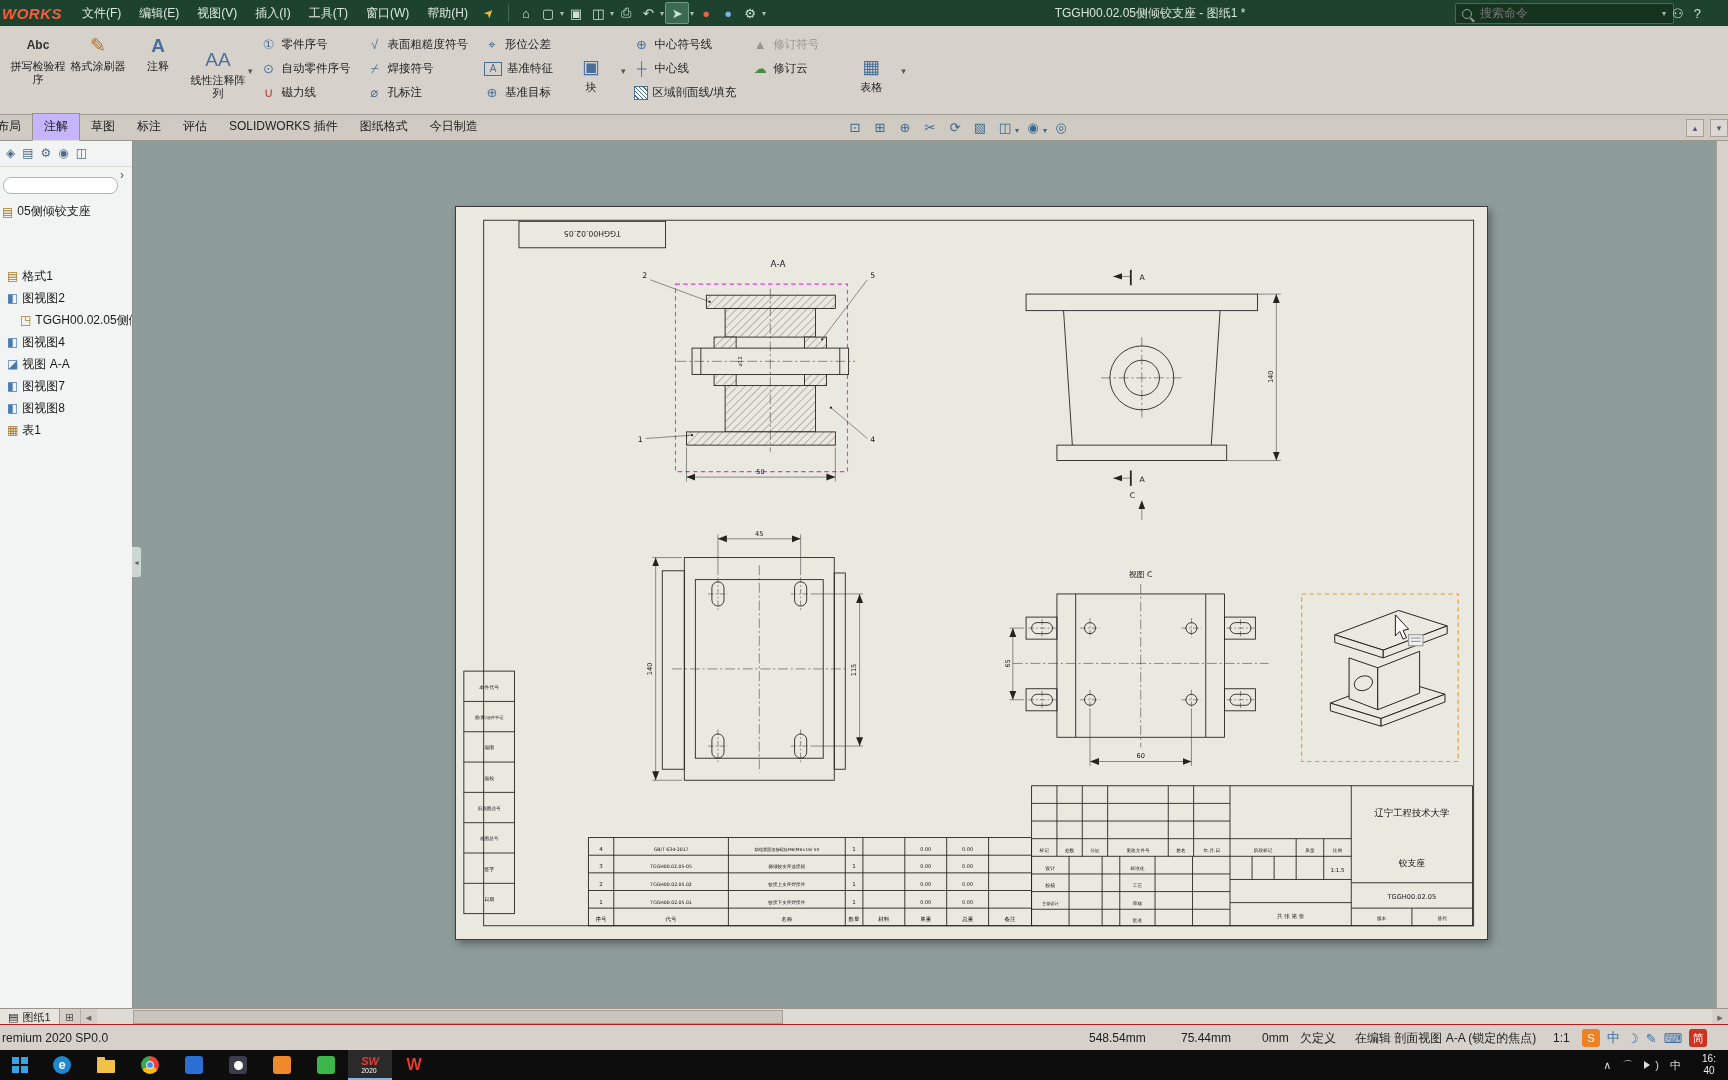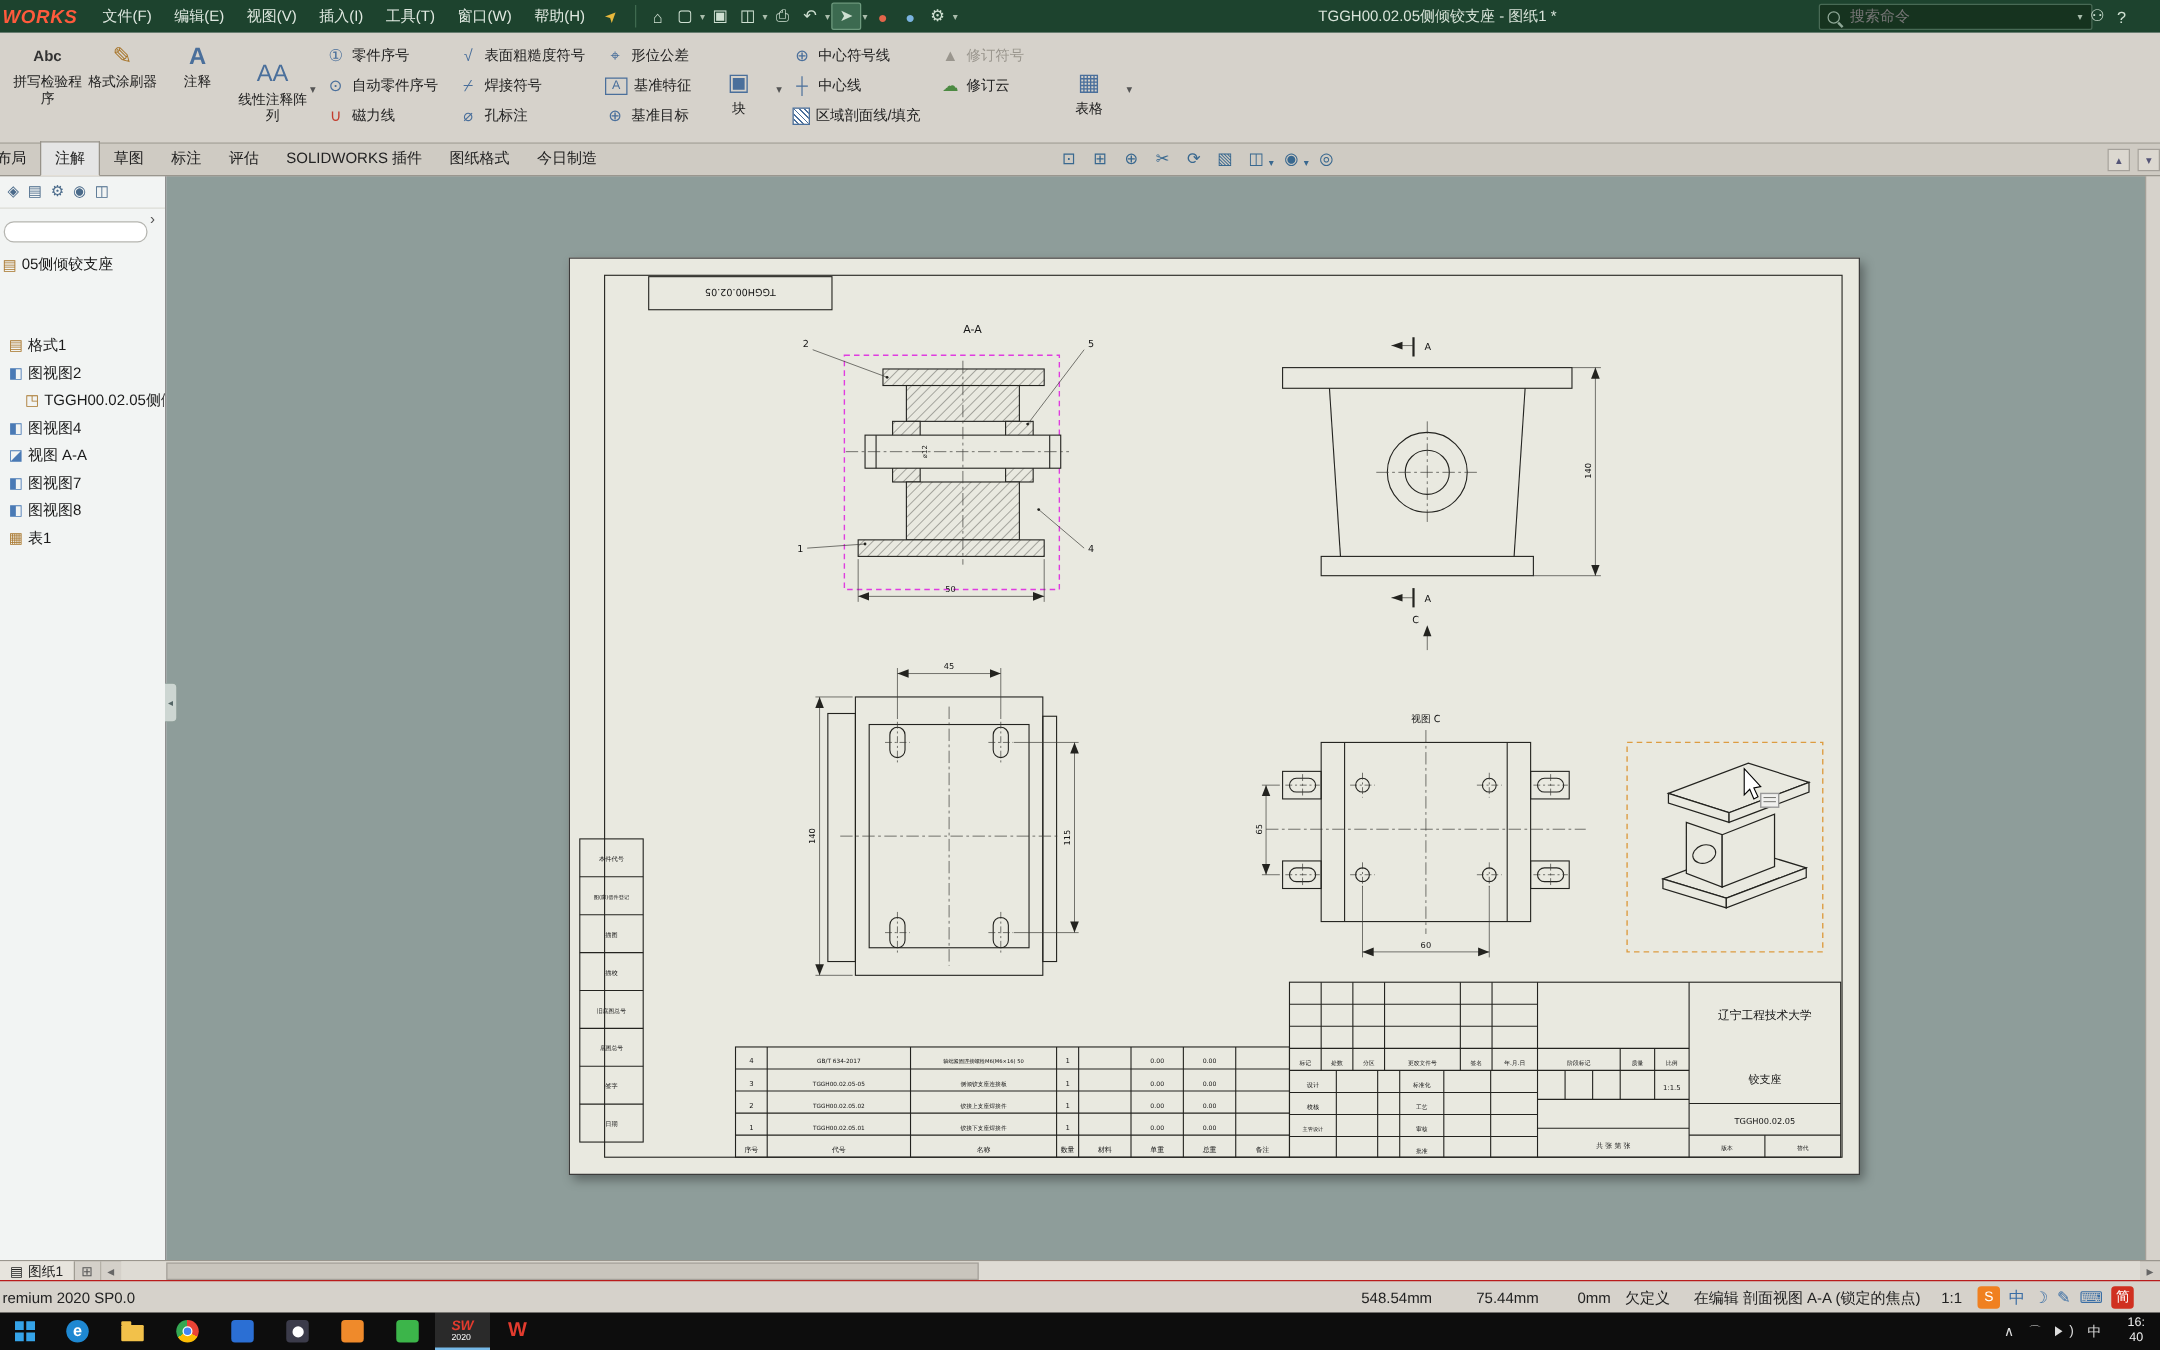--- a/index.html
+++ b/index.html
@@ -35,21 +35,21 @@
   .rb-item .ic{width:16px;text-align:center;font-size:13px;color:#4a6f9b}
   .ic.red{color:#c33d2e}.ic.green{color:#4c8a42}.ic.gold{color:#a8762c}
   .disabled,.disabled .ic{color:#9a968e !important}
   .rb-caret{font-size:9px;color:#555;margin:2px 0 3px}
   .hatchbox{width:12px;height:12px;border:1px solid #4a6f9b;background:repeating-linear-gradient(45deg,#fff 0 2px,#4a6f9b 2px 3px);display:inline-block}
 
   
   .tabrow{position:absolute;top:115px;left:0;width:100%;height:25px;background:#cfcbc3;border-bottom:1px solid #9a968e;display:flex;align-items:flex-end;font-size:12px;z-index:20}
   .tab{padding:4px 11px 5px;color:#222;white-space:nowrap}
   .tab.first{margin-left:-14px}
-  .tab.active{background:#e5e5e5;border:1px solid #979289;border-bottom:1px solid #e2ded6;margin-bottom:-1px}
+  .tab.active{background:#c4b5fd;border:1px solid #979289;border-bottom:1px solid #e2ded6;margin-bottom:-1px}
   .headsup{position:absolute;left:843px;top:1px;display:flex;gap:1px;align-items:center}
   .hu-btn{width:24px;height:22px;display:flex;align-items:center;justify-content:center;font-size:13px;color:#39688f;border-radius:3px}
   .hu-caret{font-size:8px;color:#39688f;margin:6px 1px 0 -3px}
   .cm-collapse{position:absolute;left:1686px;top:4px;display:flex;gap:6px}
   .cm-btn{width:16px;height:16px;background:#dcd8d0;border:1px solid #a5a19a;color:#557;font-size:9px;display:flex;align-items:center;justify-content:center}
 
   
   .leftpanel{position:absolute;left:0;top:140px;width:132px;height:868px;background:#f2f4f3;border-right:1px solid #8f8f8f;overflow:hidden;font-size:12px;color:#1a1a1a;z-index:10}
   .lp-head{height:22px;display:flex;align-items:center;gap:7px;padding:2px 6px;border-bottom:1px solid #dcdcd6;color:#4a6a8a;font-size:12px}
   .lp-expand{position:absolute;right:3px;top:28px;width:14px;height:14px;color:#555;font-size:12px;line-height:14px;text-align:center}

